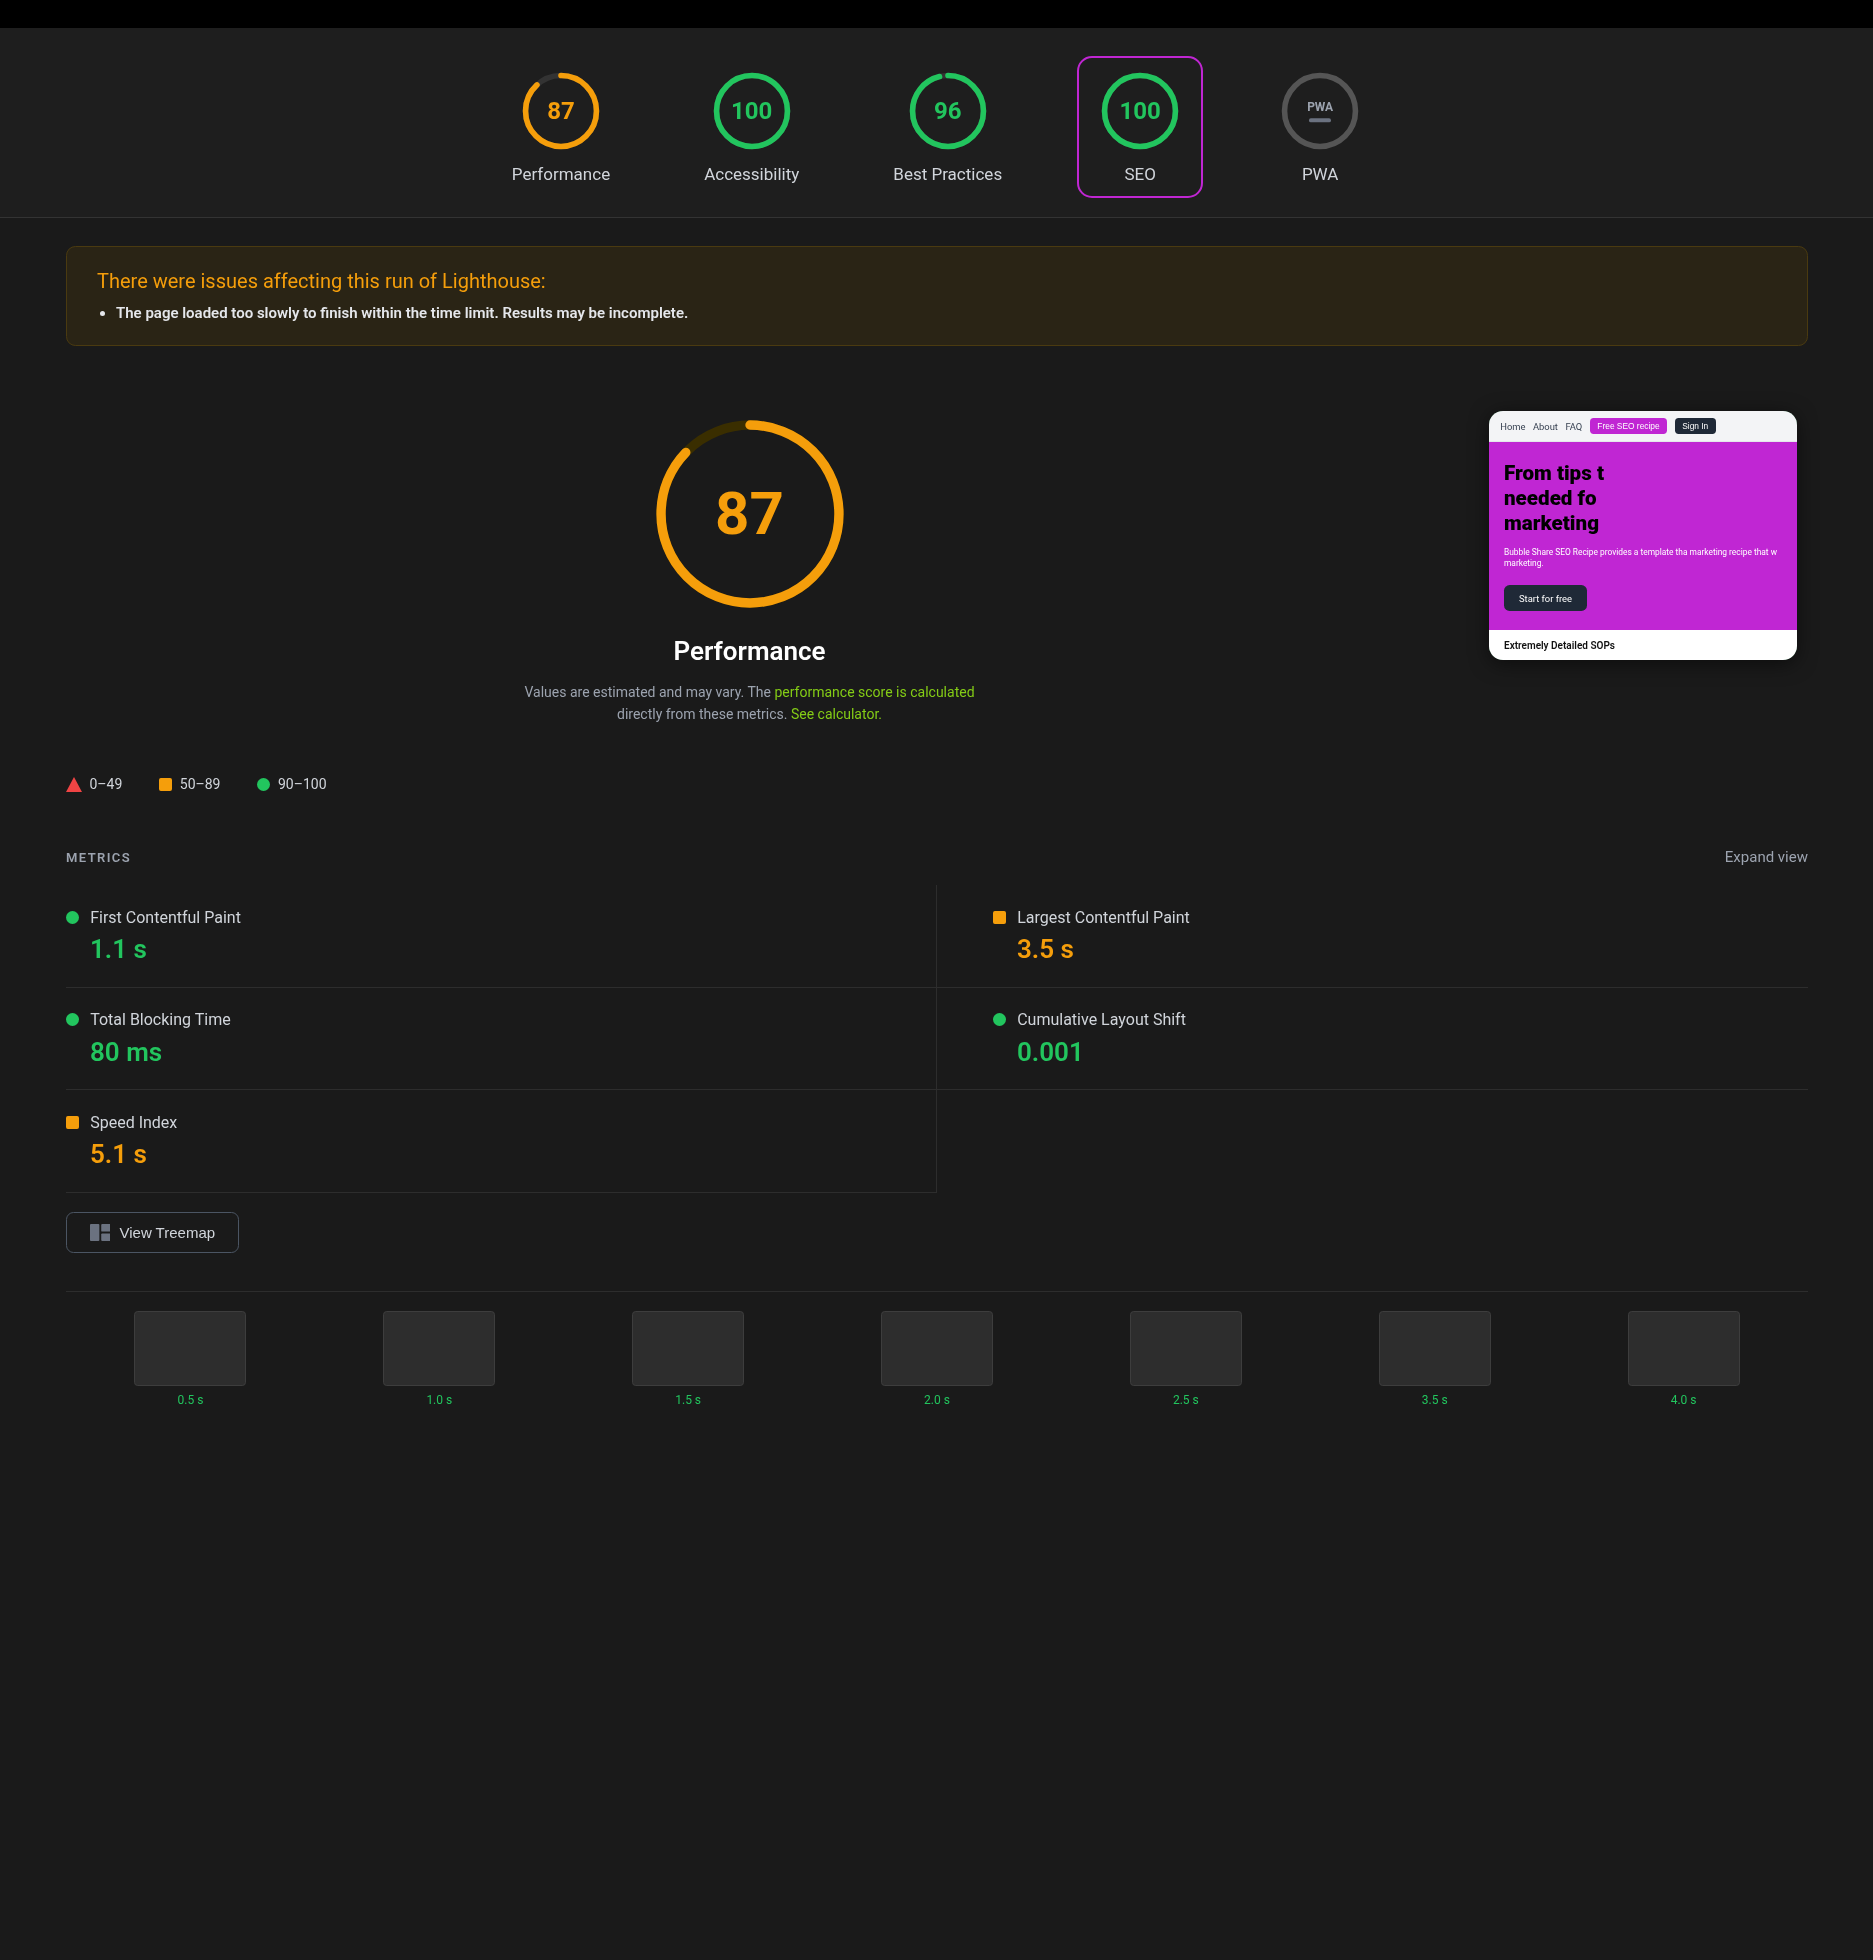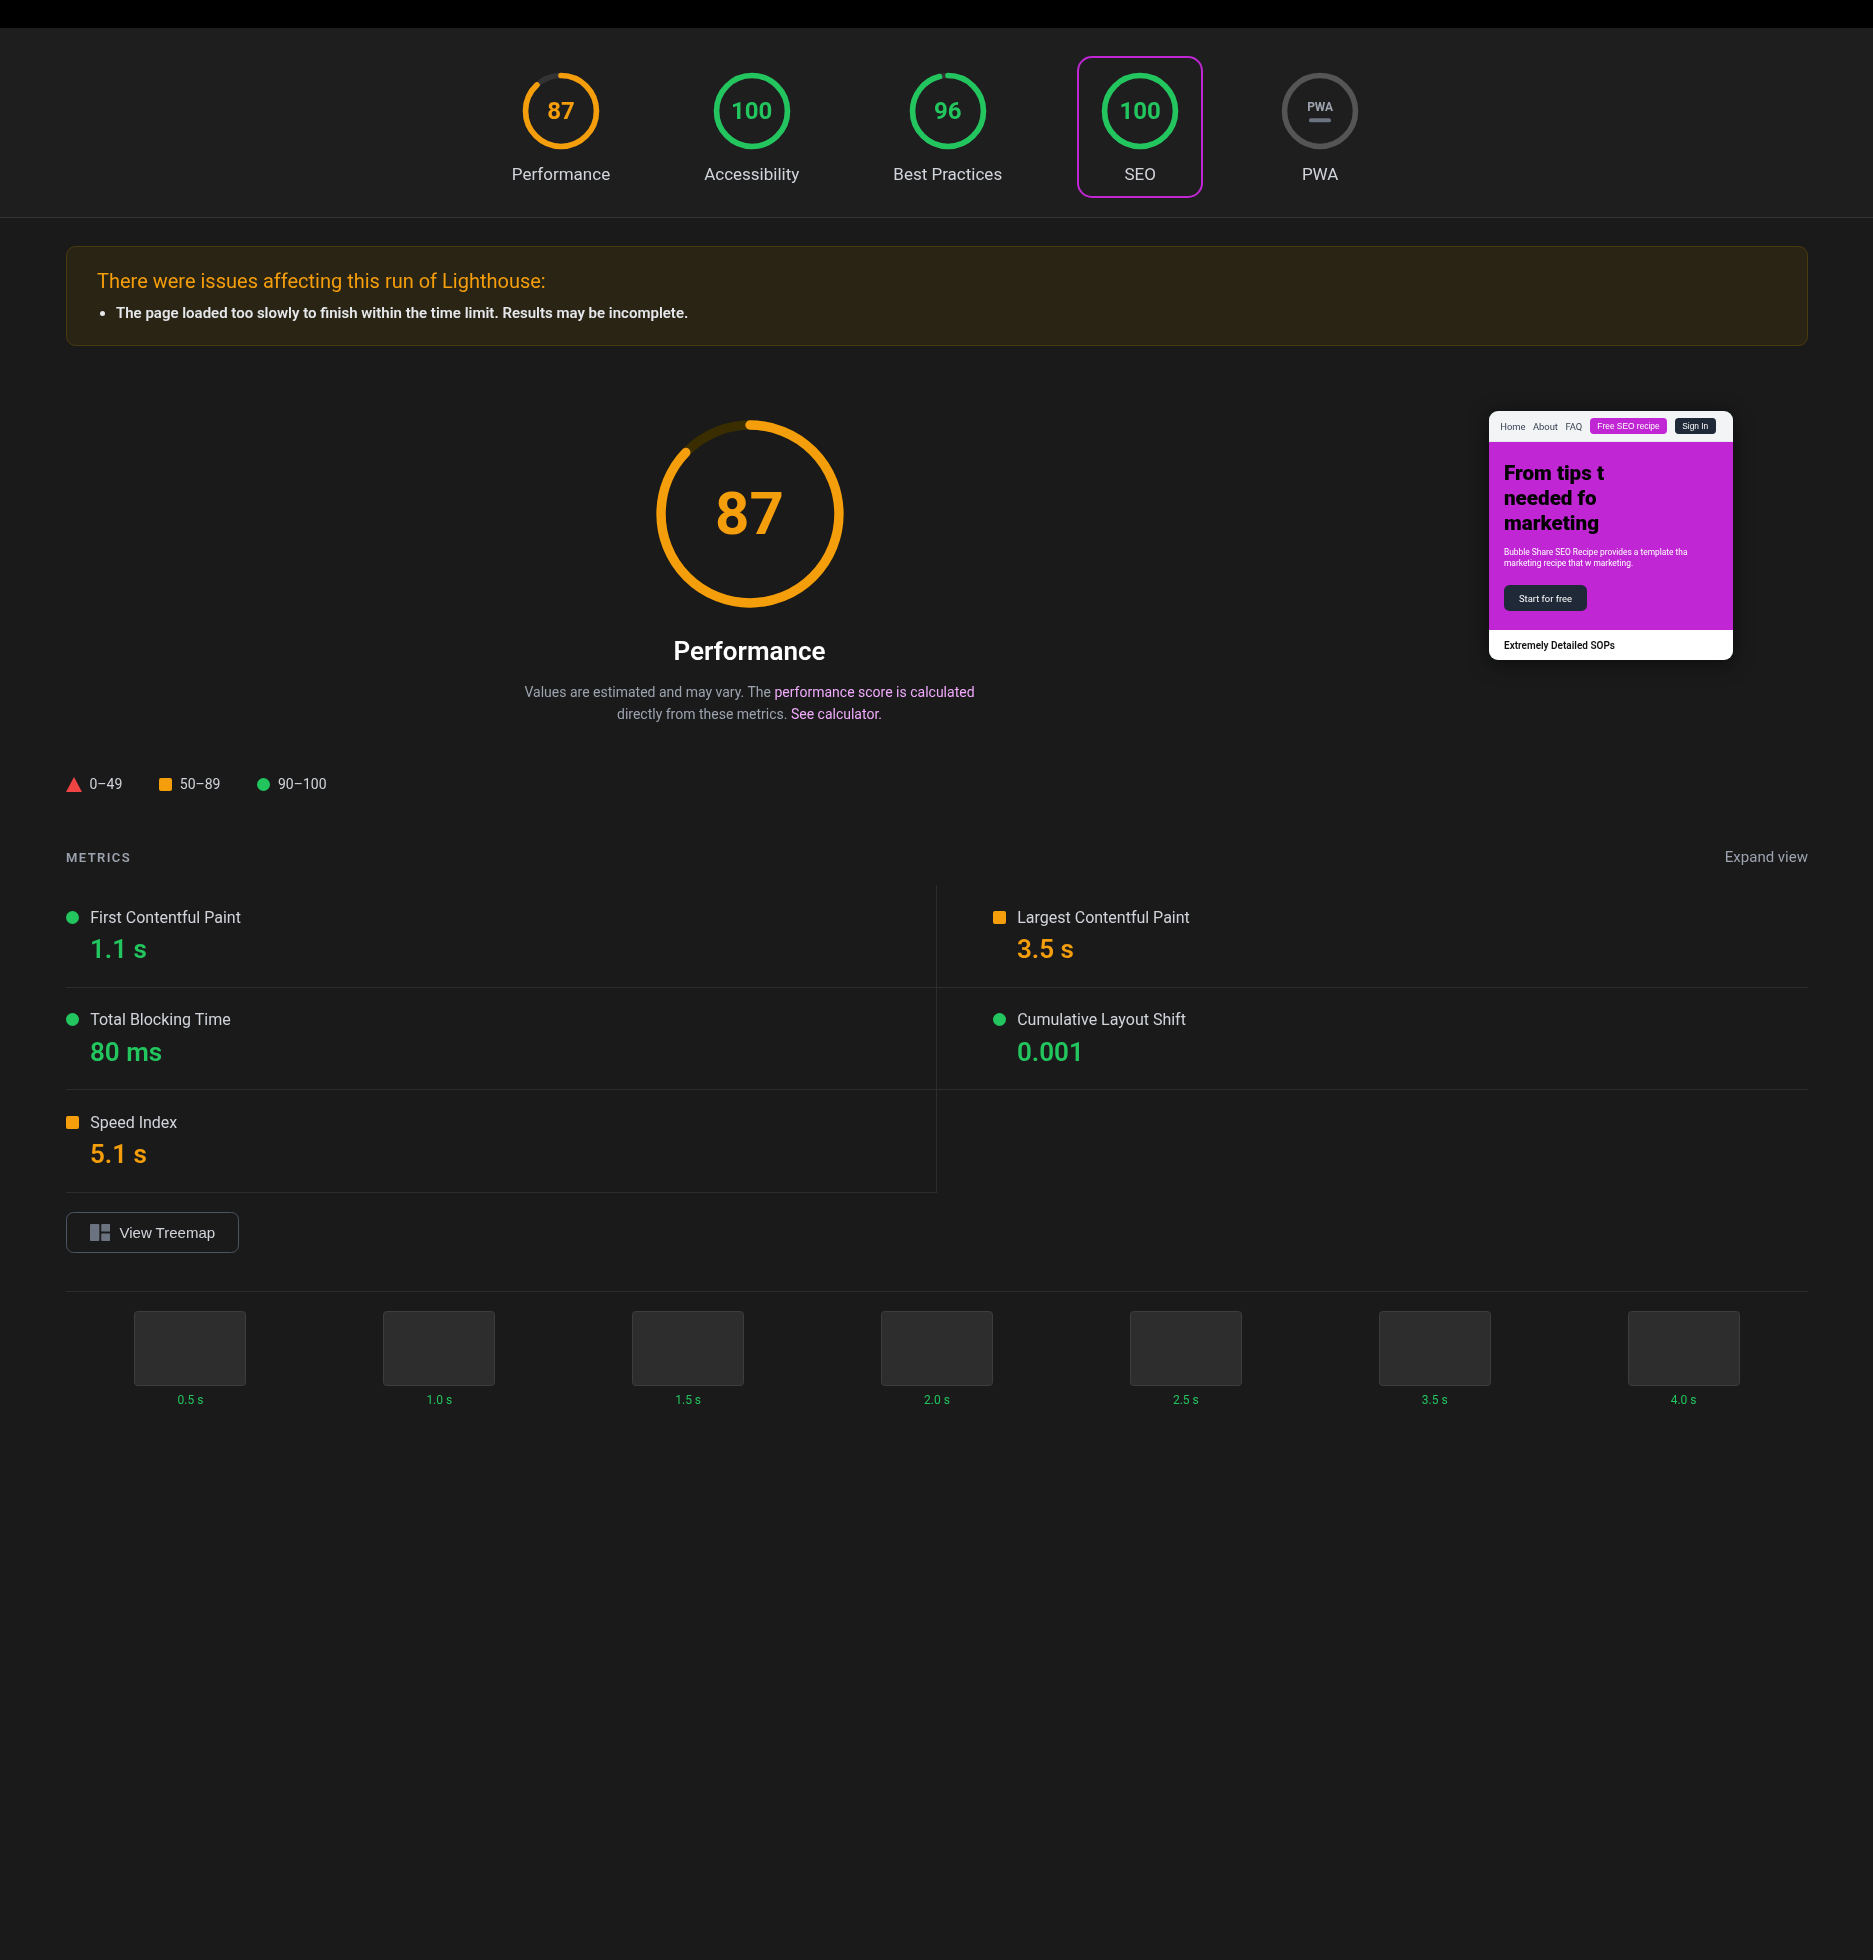--- a/index.html
+++ b/index.html
@@ -145,21 +145,21 @@
 
     .score-description {
       color: #9ca3af;
       font-size: 14px;
       text-align: center;
       line-height: 1.6;
       max-width: 468px;
     }
 
     .score-description a {
-      color: #f0abfc;
+      color: #84cc16;
       text-decoration: none;
     }
 
     
     .legend {
       display: flex;
       gap: 37px;
       margin-top: 22.5px;
       align-items: center;
     }
@@ -190,23 +190,23 @@
     .legend-circle {
       width: 13px;
       height: 13px;
       background: #22c55e;
       border-radius: 50%;
     }
 
     
     .screenshot-mockup {
       background: #14532d;
-      border-radius: 9px;
+      border-radius: 14px;
       overflow: hidden;
-      width: 244px;
+      width: 308px;
       box-shadow: 0 3.7px 19px rgba(0,0,0,0.5);
     }
 
     .mockup-browser-bar {
       background: #f3f4f6;
       padding: 7.5px 11.2px;
       border-bottom: 0.9px solid #e5e7eb;
       display: flex;
       align-items: center;
       gap: 7.5px;

